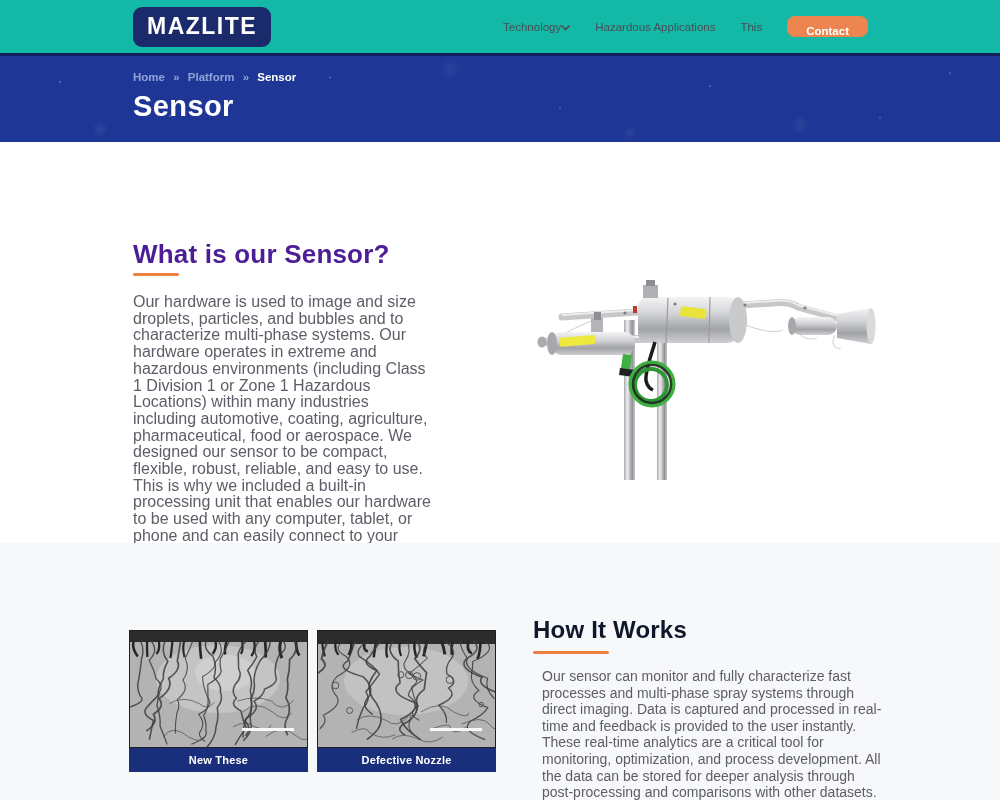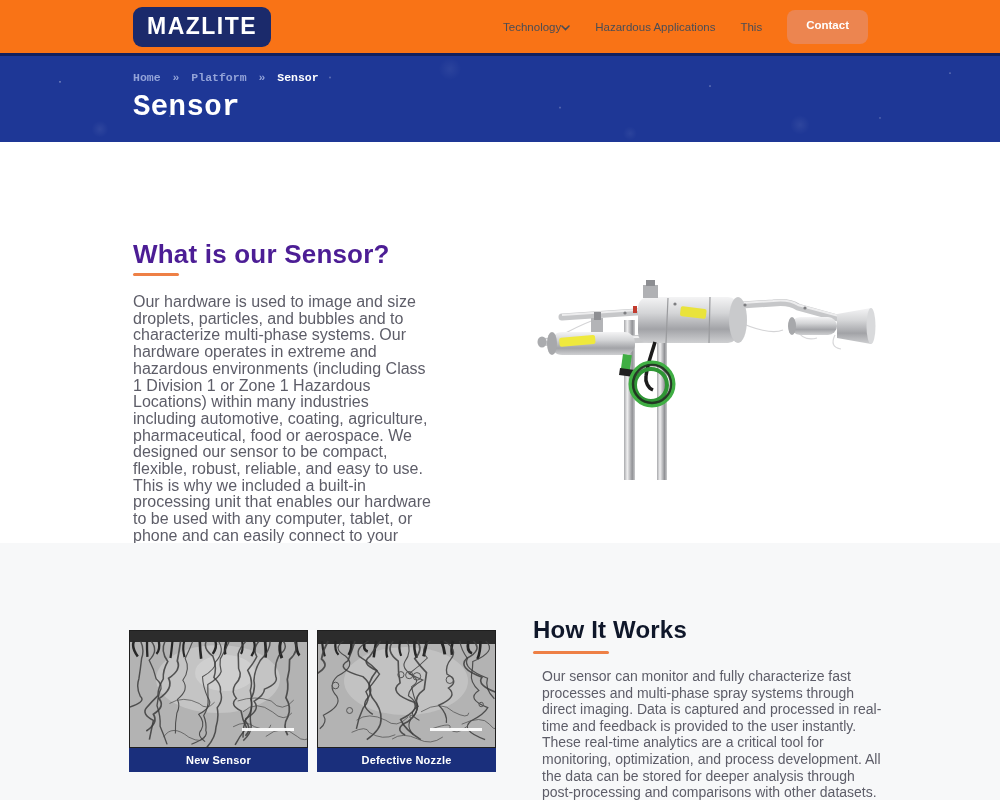--- a/index.html
+++ b/index.html
@@ -9,39 +9,39 @@
     font-family:"Liberation Sans", sans-serif;
     background:#ffffff;
     position:relative;
     overflow:hidden;
   }
   .page{position:absolute;top:0;left:0;width:1000px;height:800px;}
 
   
   .site-header{
     position:absolute;top:0;left:0;width:1000px;height:53px;
-    background:#f97316;display:flex;align-items:center;
+    background:#14b8a6;display:flex;align-items:center;
     justify-content:space-between;box-sizing:border-box;
     padding:0 132px 0 133px;z-index:3;
   }
   .logo{
     background:#1b2a6b;color:#fff;font-weight:700;
     font-size:23px;letter-spacing:1.5px;
     padding:8px 14px 9px;border-radius:9px;cursor:pointer;
     line-height:1;
   }
   .main-nav{display:flex;align-items:center;gap:25px;}
   .nav-item{
     font-size:11.5px;color:#4a4d55;font-weight:500;cursor:pointer;
     display:flex;align-items:center;white-space:nowrap;
   }
   .chev{display:inline-flex;margin-top:2px;}
   .contact-btn{
     background:#ec8550;color:#ffffff;border:none;border-radius:8px;
-    padding:9px 19px 13px;font-size:11.5px;font-weight:600;cursor:pointer;
+    padding:9px 19px 0;font-size:11.5px;font-weight:600;cursor:pointer;
     font-family:"Liberation Sans", sans-serif;
   }
 
   
   .hero{
     position:absolute;top:53px;left:0;width:1000px;height:89px;
     background-color:#1e3796;
     border-top:3px solid #12205e;
     box-sizing:border-box;
     padding:15px 0 0 133px;
@@ -50,21 +50,20 @@
       radial-gradient(circle 2px at 17% 70%, rgba(255,255,255,.35), transparent 70%),
       radial-gradient(circle 2px at 33% 25%, rgba(255,255,255,.4), transparent 70%),
       radial-gradient(circle 2px at 56% 60%, rgba(255,255,255,.35), transparent 70%),
       radial-gradient(circle 2px at 71% 35%, rgba(255,255,255,.4), transparent 70%),
       radial-gradient(circle 2px at 88% 72%, rgba(255,255,255,.3), transparent 70%),
       radial-gradient(circle 2px at 95% 20%, rgba(255,255,255,.35), transparent 70%),
       radial-gradient(circle 12px at 10% 85%, rgba(255,255,255,.07), transparent 70%),
       radial-gradient(circle 16px at 45% 15%, rgba(255,255,255,.06), transparent 70%),
       radial-gradient(circle 14px at 80% 80%, rgba(255,255,255,.07), transparent 70%),
       radial-gradient(circle 10px at 63% 90%, rgba(255,255,255,.06), transparent 70%);
-    font-family: Liberation Mono, monospace;
   }
   .breadcrumb{font-size:11.5px;font-weight:600;color:#93a3d8;}
   .breadcrumb a{color:#93a3d8;text-decoration:none;cursor:pointer;}
   .breadcrumb .sep{margin:0 5px;}
   .breadcrumb .current{color:#ffffff;}
   .hero h1{
     margin:7px 0 0;color:#ffffff;font-size:29px;font-weight:700;
     letter-spacing:.4px;
   }
 
@@ -257,21 +256,21 @@
               <path d="M 164.6,10 q 5.1,9.4 -5.0,18.7 q 0.4,9.9 -2.3,19.8 q 1.6,9.1 -1.4,18.2 q 6.0,9.6 1.9,19.2 q -5.6,9.1 -0.1,18.3" stroke="#3c3c3c" stroke-width="1.70" fill="none" opacity=".85"></path>
               <path d="M 33.5,106.2 q 8.5,-13.5 25.3,0 q 14.2,7.2 16.6,-1.4" stroke="#4a4a4a" stroke-width="1" fill="none" opacity=".7"></path>
               <path d="M 103.1,95.8 q 12.6,-7.1 21.6,0 q 15.4,5.8 16.1,-2.0" stroke="#4a4a4a" stroke-width="1" fill="none" opacity=".7"></path>
               <path d="M 107.6,70.0 q 18.0,-6.0 33.6,0 q 11.1,12.8 22.5,-0.9" stroke="#4a4a4a" stroke-width="1" fill="none" opacity=".7"></path>
               <path d="M 112.8,81.0 q 13.1,-12.6 29.8,0 q 11.4,10.9 19.3,0.9" stroke="#4a4a4a" stroke-width="1" fill="none" opacity=".7"></path>
               <path d="M 39.5,72.5 q 13.6,-8.3 29.7,0 q 7.6,7.6 15.4,-1.3" stroke="#4a4a4a" stroke-width="1" fill="none" opacity=".7"></path>
               <path d="M 135.8,105.5 q 16.2,-13.3 31.5,0 q 6.2,6.6 16.9,-0.7" stroke="#4a4a4a" stroke-width="1" fill="none" opacity=".7"></path>
               <rect x="112" y="97" width="52" height="3" fill="#fff" opacity=".92"></rect>
             </svg>
         </div>
-        <figcaption>New Sensor</figcaption>
+        <figcaption>New These</figcaption>
       </figure>
       <figure>
         <div class="noz-wrap">
           <svg class="noz" id="noz-def" viewBox="0 0 177 116">
             <rect width="177" height="116" fill="#b3b3b3"></rect>
             <ellipse cx="88" cy="50" rx="62" ry="34" fill="#d9d9d9" opacity="0.4"></ellipse>
             <rect width="177" height="13" fill="#2c2c2c"></rect>
           <path d="M 4,10 q 0.6,8.7 2.8,15.4" stroke="#262626" stroke-width="2.2" fill="none"></path>
               <path d="M 17.632962710922584,10 q -1.4,9.7 2.9,13.8" stroke="#262626" stroke-width="2.2" fill="none"></path>
               <path d="M 33.04325687838718,10 q 1.5,7.8 -2.4,14.0" stroke="#262626" stroke-width="2.7" fill="none"></path>

